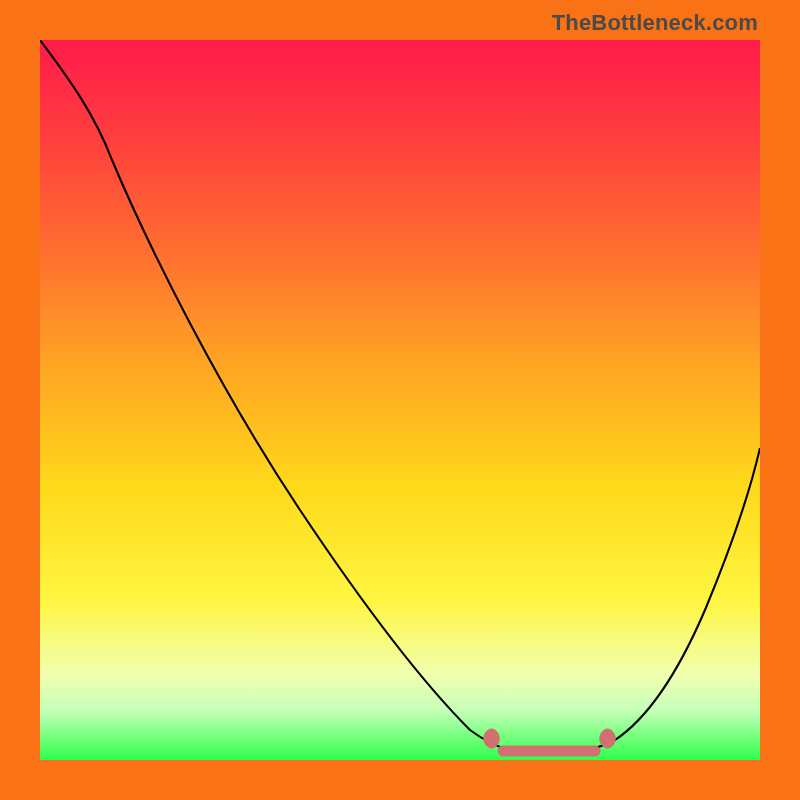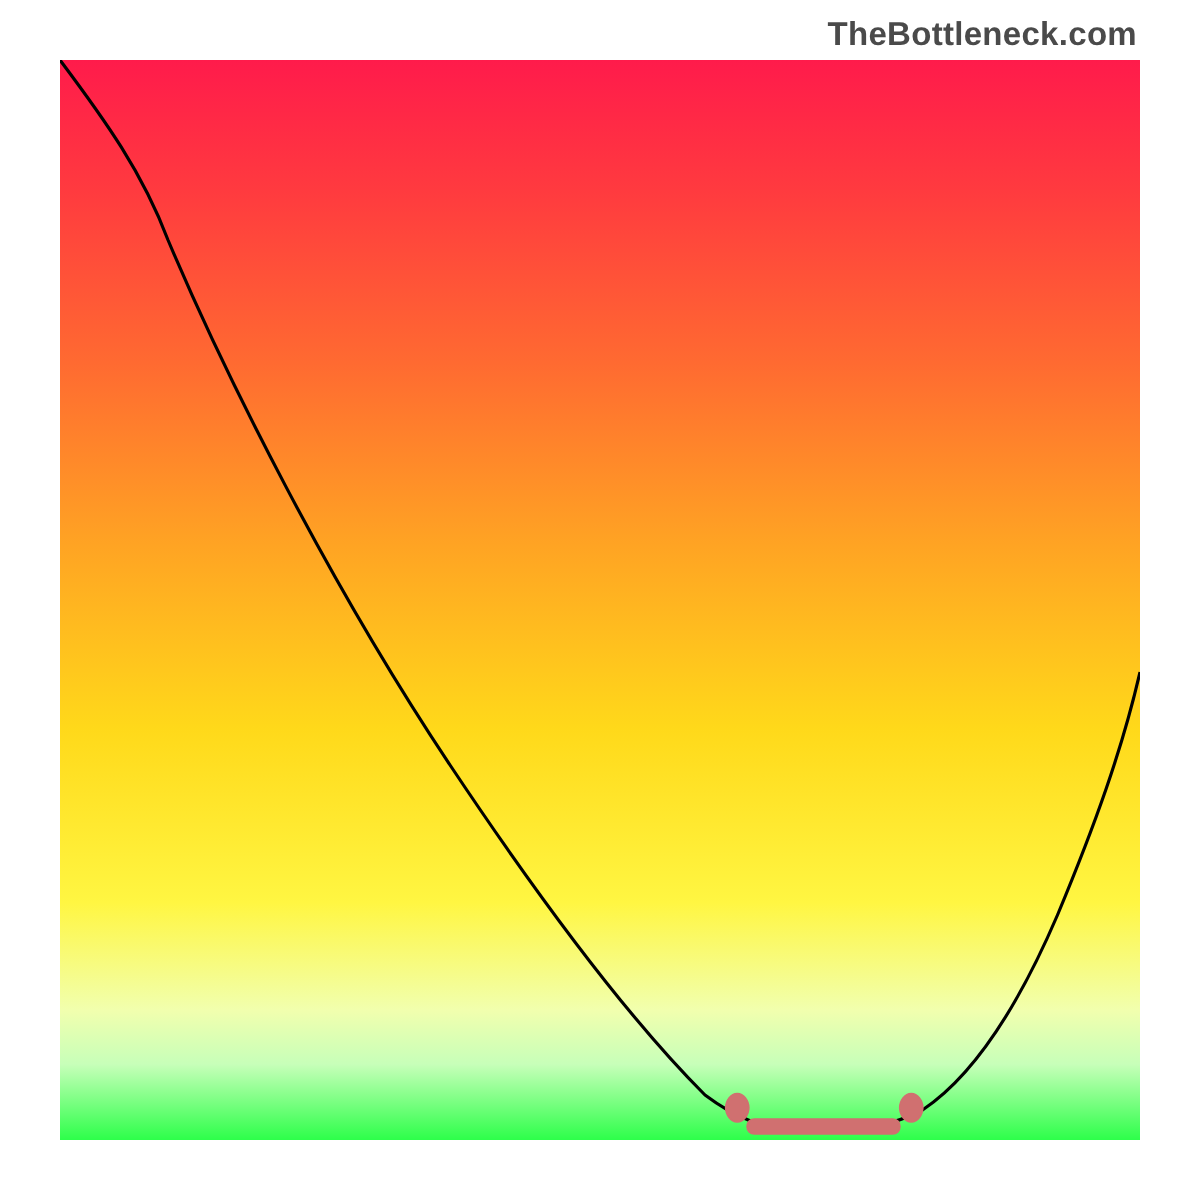--- a/index.html
+++ b/index.html
@@ -8,21 +8,21 @@
     width: 800px;
     height: 800px;
     overflow: hidden;
     background: #000;
     font-family: Arial, Helvetica, sans-serif;
   }
   .frame {
     position: relative;
     width: 800px;
     height: 800px;
-    background: #ffffff;
+    background: #f97316;
   }
   .plot-area {
     position: absolute;
     left: 40px;
     top: 40px;
     width: 720px;
     height: 720px;
     
     background: linear-gradient(
       to bottom,

